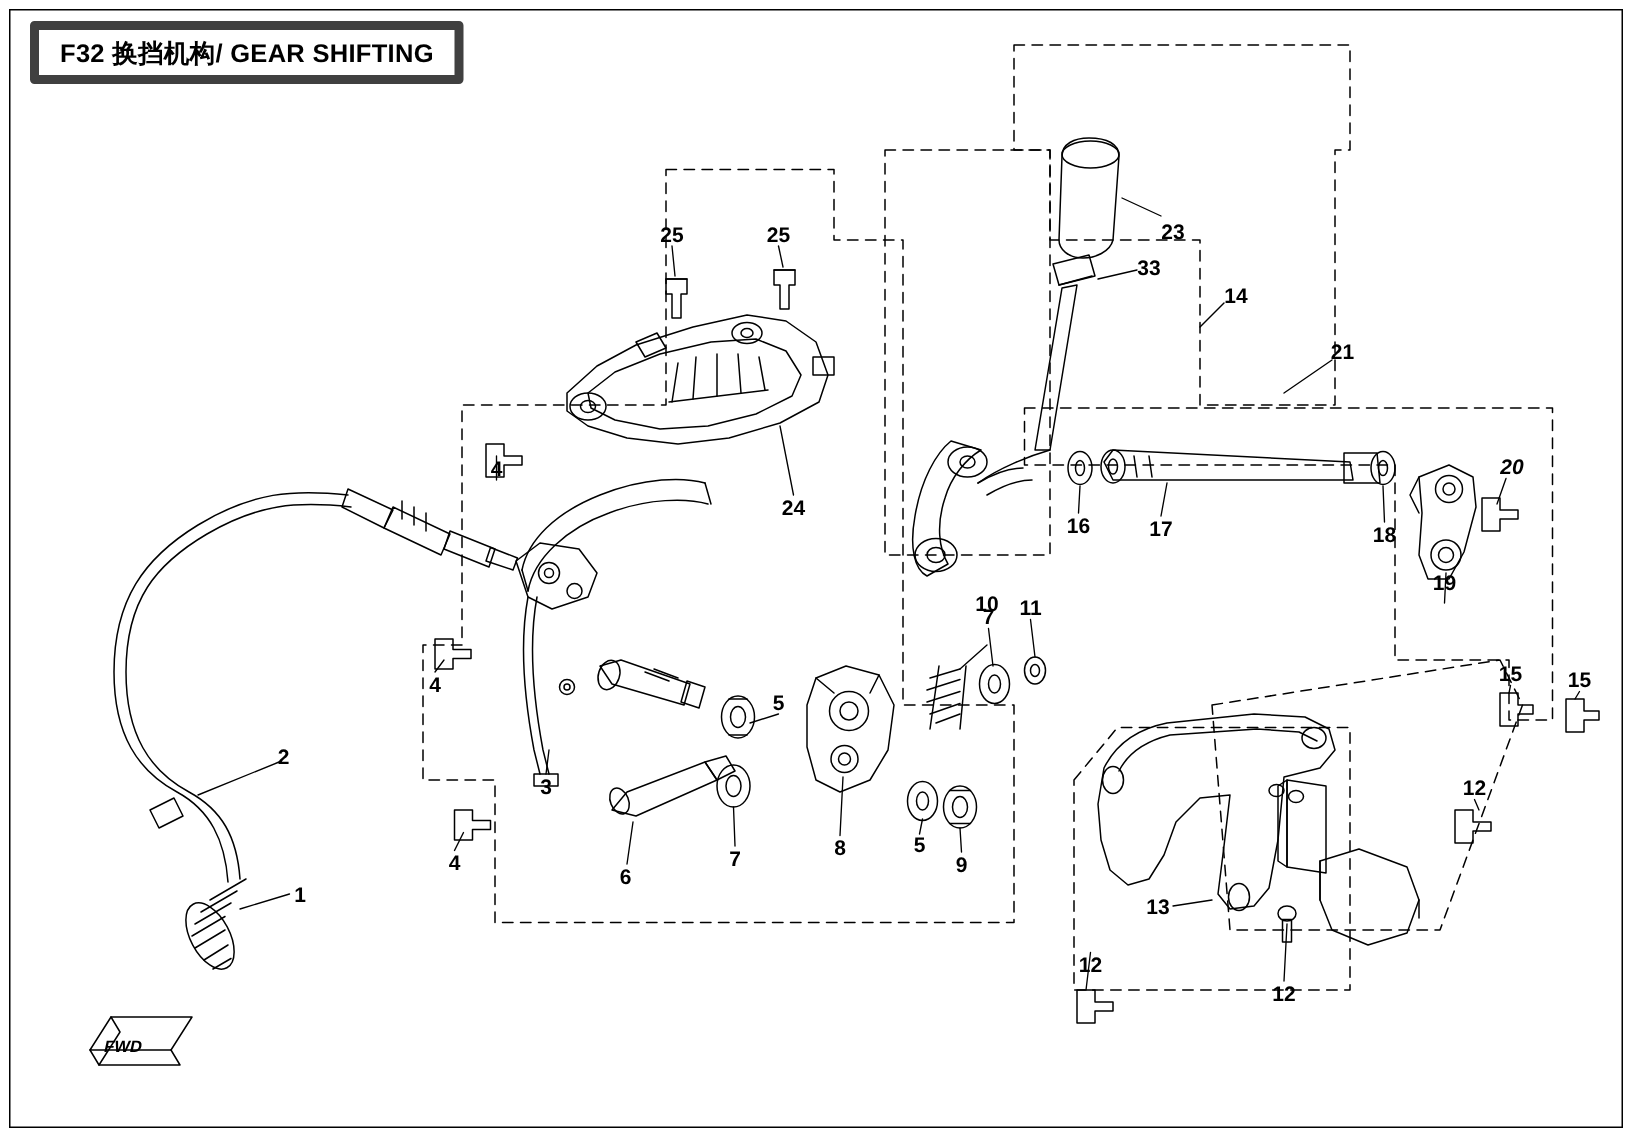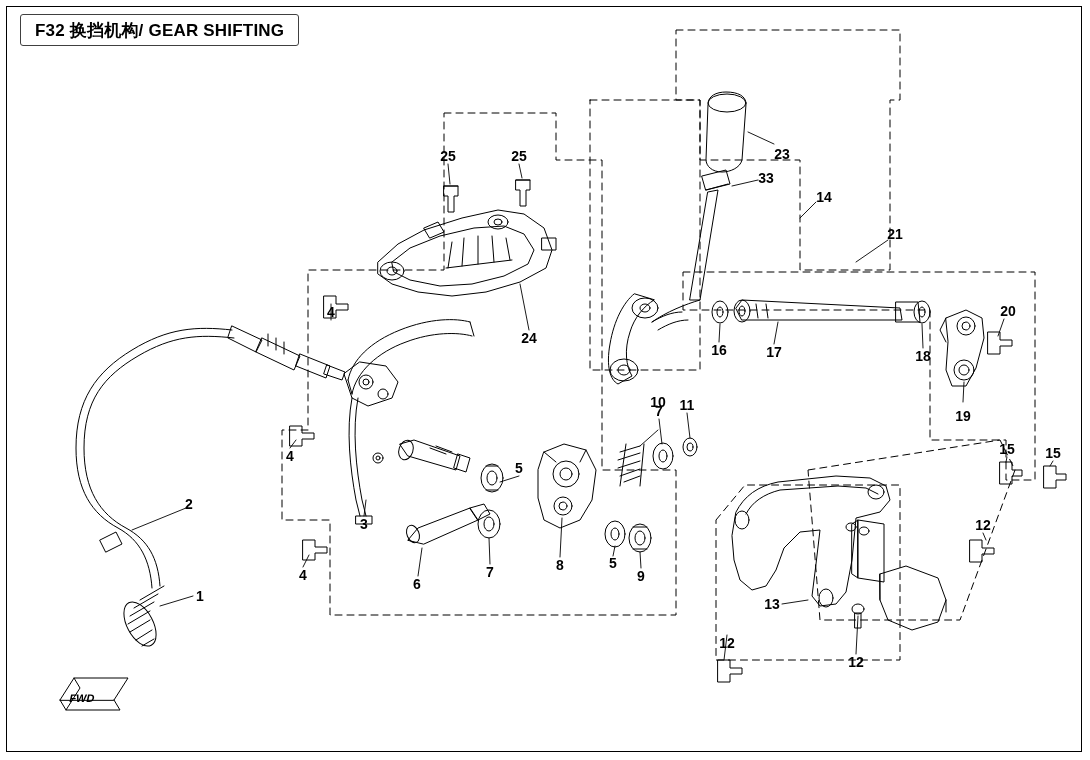--- a/index.html
+++ b/index.html
@@ -23,21 +23,21 @@
     height: 746px;
     border: 1px solid #000;
     box-sizing: border-box;
   }
   #title-box {
     position: absolute;
     left: 20px;
     top: 14px;
     height: 30px;
     padding: 0 14px;
-    border: 1px solid #404040;
+    border: 6px solid #404040;
     border-radius: 3px;
     display: flex;
     align-items: center;
     background: #fff;
     z-index: 40;
   }
   #title-box .title-text {
     font-size: 17px;
     font-weight: bold;
     letter-spacing: 0.2px;
@@ -324,22 +324,22 @@
   <div class="callout" style="left:983px; top:525px;">12</div>
   <div class="callout" style="left:727px; top:643px;">12</div>
   <div class="callout" style="left:856px; top:662px;">12</div>
   <div class="callout" style="left:772px; top:604px;">13</div>
   <div class="callout" style="left:824px; top:197px;">14</div>
   <div class="callout" style="left:1007px; top:449px;">15</div>
   <div class="callout" style="left:1053px; top:453px;">15</div>
   <div class="callout" style="left:719px; top:350px;">16</div>
   <div class="callout" style="left:774px; top:352px;">17</div>
   <div class="callout" style="left:923px; top:356px;text-align:center;">18</div>
-  <div class="callout" style="left:963px; top:416px;">19</div>
-  <div class="callout" style="left:1008px; top:311px;">20</div>
+  <div class="callout" style="left:963px; top:388px;">19</div>
+  <div class="callout" style="left:1008px; top:311px;font-style:italic;">20</div>
   <div class="callout" style="left:895px; top:234px;">21</div>
   <div class="callout" style="left:766px; top:178px;">33</div>
   <div class="callout" style="left:782px; top:142px;margin-top:12px;">23</div>
   <div class="callout" style="left:529px; top:338px;">24</div>
   <div class="callout" style="left:448px; top:156px;">25</div>
   <div class="callout" style="left:519px; top:156px;">25</div>
 
   <div id="fwd-label">FWD</div>
 
 </div>

